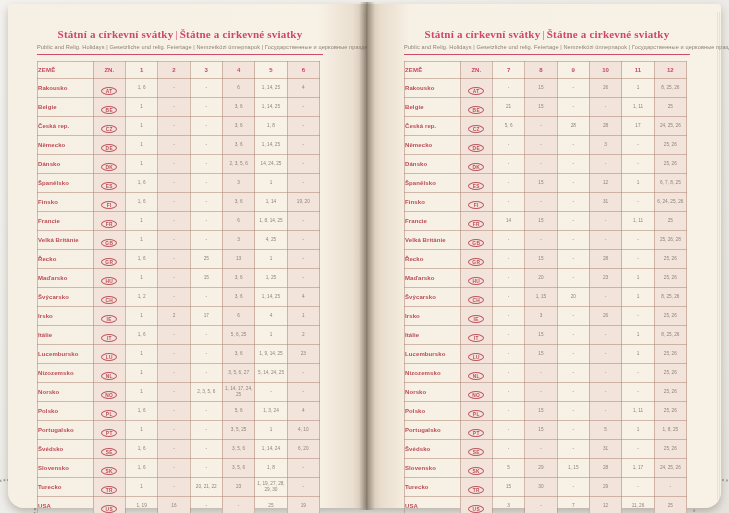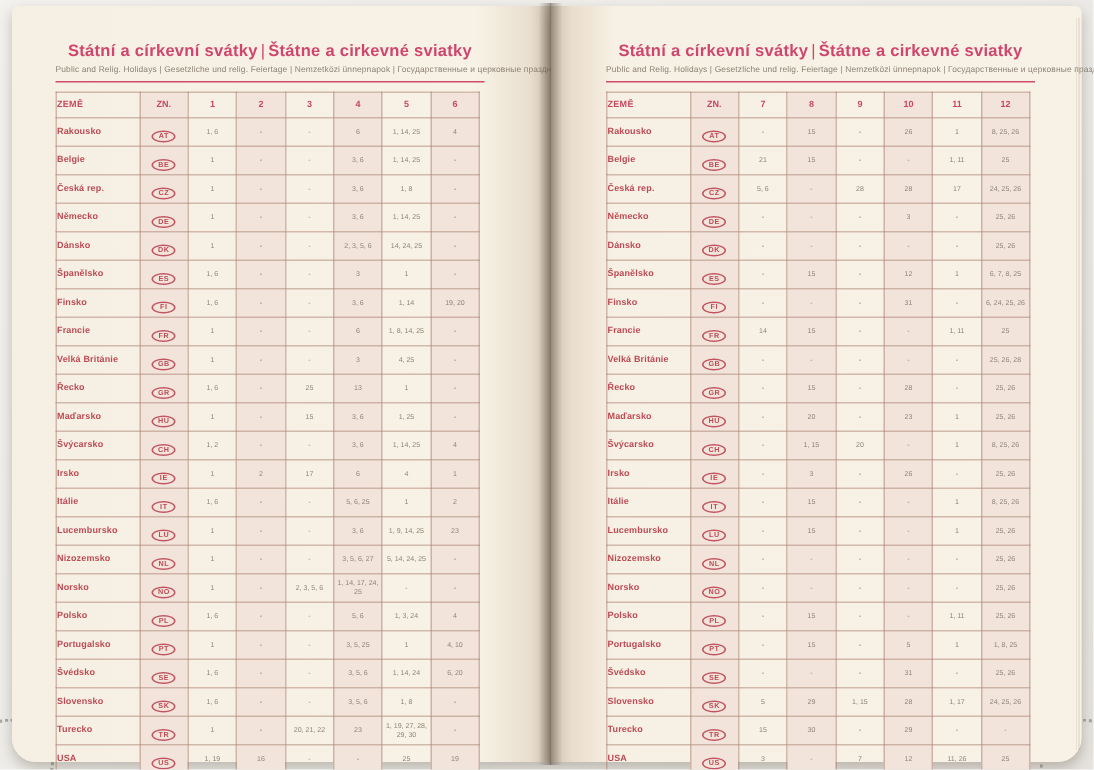--- a/index.html
+++ b/index.html
@@ -36,21 +36,21 @@
     position:absolute;left:359px;top:2px;width:16px;height:508px;z-index:3;pointer-events:none;
     background:linear-gradient(to right,rgba(76,60,46,0) 0%,rgba(76,60,46,.38) 45%,rgba(55,42,32,.5) 50%,rgba(76,60,46,.38) 55%,rgba(76,60,46,0) 100%);
   }
 
   .content{position:absolute;top:24px;width:286px;}
   .page-left .content{left:29px;}
   .page-right .content{left:37px;}
 
   .title{
     margin:0;text-align:center;font-size:11px;line-height:12px;font-weight:bold;
-    color:#d0456d;letter-spacing:.2px;white-space:nowrap;
+    color:#d0456d;letter-spacing:.2px;white-space:nowrap;font-family:Liberation Serif, serif;
   }
   .title .sep{font-weight:normal;padding:0 2px;color:#d0456d;}
   .subtitle{
     margin-top:4px;text-align:center;font-size:5.6px;line-height:6px;color:#8d8275;
     letter-spacing:.1px;white-space:nowrap;
   }
   .rule{margin-top:4px;border-top:1.4px solid #cf4b6e;height:0;}
 
   table.holidays{
     margin-top:6px;border-collapse:collapse;table-layout:fixed;width:283px;

